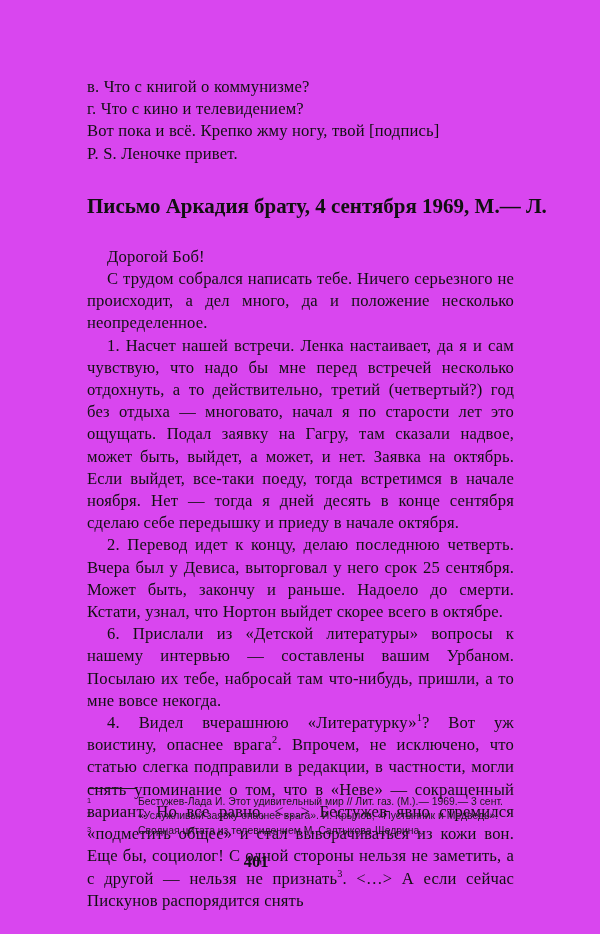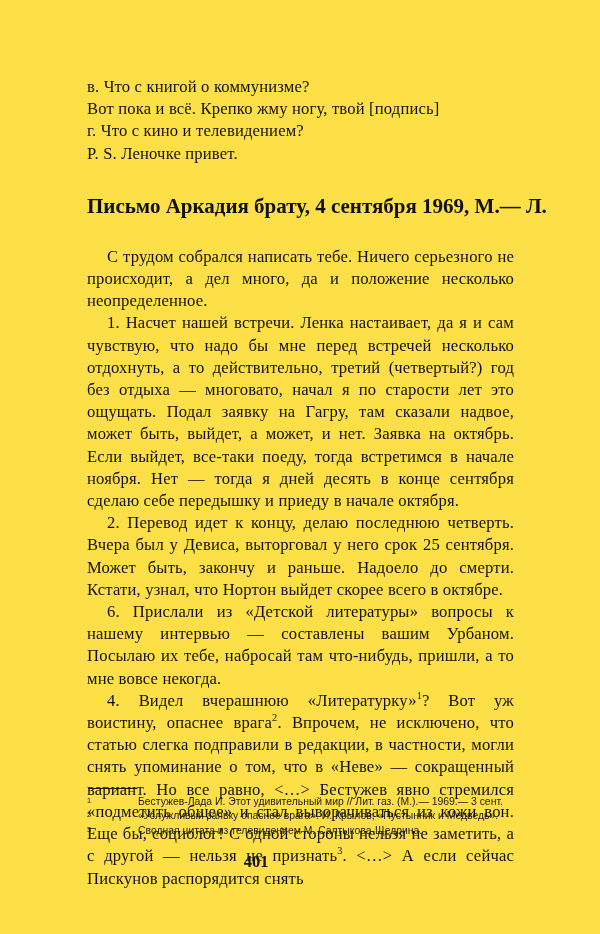--- a/index.html
+++ b/index.html
@@ -16,21 +16,21 @@
     color: #101010;
     overflow: hidden;
   }
 
   .page {
     position: absolute;
     left: 0;
     top: 0;
     width: 600px;
     height: 934px;
-    background: #fde047;
+    background: #d946ef;
   }
 
   .text-column {
     position: absolute;
     left: 87px;
     top: 76px;
     width: 427px;
   }
 
   
@@ -125,30 +125,31 @@
   }
 </style>
 </head>
 <body>
 
 <div class="page">
 
   <div class="text-column">
 
     <div class="line">в. Что с книгой о коммунизме?</div>
+    <div class="line">г. Что с кино и телевидением?</div>
     <div class="line">Вот пока и всё. Крепко жму ногу, твой [подпись]</div>
-    <div class="line">г. Что с кино и телевидением?</div>
     <div class="line">P. S. Леночке привет.</div>
 
     <div class="gap-before-heading"></div>
 
     <h2 class="letter-heading">Письмо Аркадия брату, 4 сентября 1969, М.— Л.</h2>
 
     <div class="gap-after-heading"></div>
 
+    <div class="para indent">Дорогой Боб!</div>
 
     <p class="para indent">С трудом собрался написать тебе. Ничего серьезного не происходит, а дел много, да и положение несколько неопределенное.</p>
     <p class="para indent">1. Насчет нашей встречи. Ленка настаивает, да я и сам чувствую, что надо бы мне перед встречей несколько отдохнуть, а то действительно, третий (четвертый?) год без отдыха — многовато, начал я по старости лет это ощущать. Подал заявку на Гагру, там сказали надвое, может быть, выйдет, а может, и нет. Заявка на октябрь. Если выйдет, все-таки поеду, тогда встретимся в начале ноября. Нет — тогда я дней десять в конце сентября сделаю себе передышку и приеду в начале октября.</p>
     <p class="para indent">2. Перевод идет к концу, делаю последнюю четверть. Вчера был у Девиса, выторговал у него срок 25 сентября. Может быть, закончу и раньше. Надоело до смерти. Кстати, узнал, что Нортон выйдет скорее всего в октябре.</p>
     <p class="para indent">6. Прислали из «Детской литературы» вопросы к нашему интервью — составлены вашим Урбаном. Посылаю их тебе, набросай там что-нибудь, пришли, а то мне вовсе некогда.</p>
     <p class="para indent">4. Видел вчерашнюю «Литературку»<sup class="fn-ref">1</sup>? Вот уж воистину, опаснее врага<sup class="fn-ref">2</sup>. Впрочем, не исключено, что статью слегка подправили в редакции, в частности, могли снять упоминание о том, что в «Неве» — сокращенный вариант. Но все равно, &lt;…&gt; Бестужев явно стремился «подметить общее» и стал выворачиваться из кожи вон. Еще бы, социолог! С одной стороны нельзя не заметить, а с другой — нельзя не признать<sup class="fn-ref">3</sup>. &lt;…&gt; А если сейчас Пискунов распорядится снять</p>
 
   </div>
 
   <div class="footnotes">

